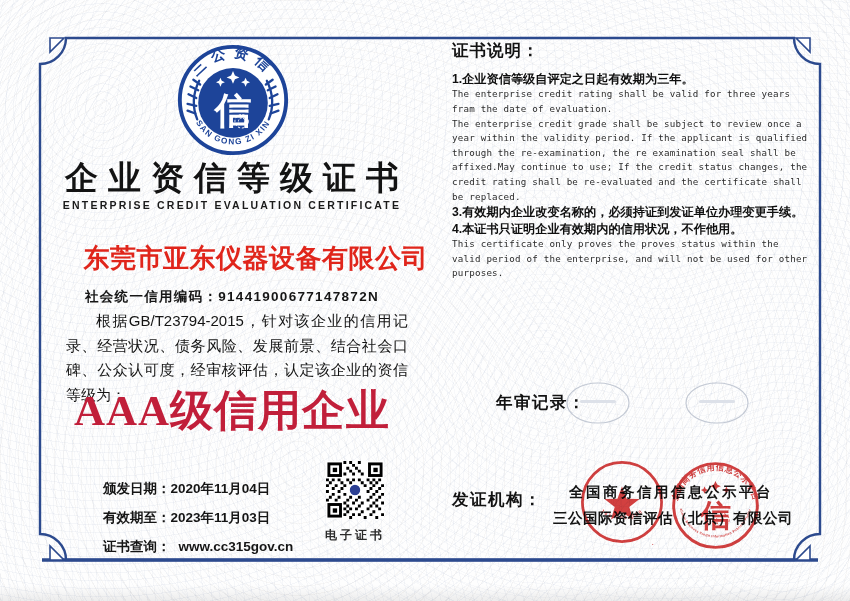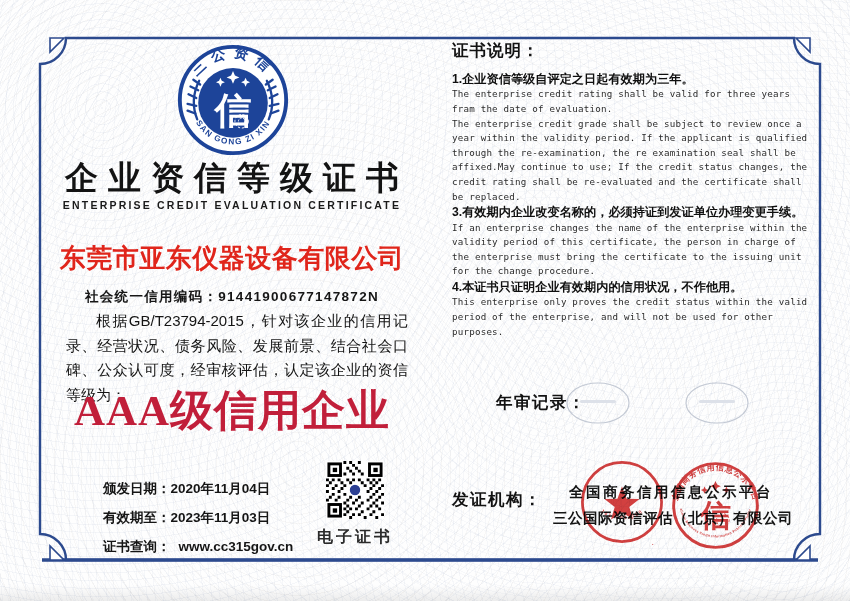--- a/index.html
+++ b/index.html
@@ -34,21 +34,21 @@
   }
   .title-en{
     left:46px;top:199px;width:372px;text-align:center;
     font-weight:700;font-size:10.5px;letter-spacing:2.2px;color:#1a1a1a;white-space:nowrap;
   }
   .code-line{
     left:46px;top:221px;width:372px;text-align:center;
     font-weight:700;font-size:13px;letter-spacing:1px;color:#161616;
   }
   .company{
-    left:36px;top:241px;width:392px;margin:0;text-align:center;
+    left:36px;top:241px;width:392px;margin:0;text-align:right;
     font-weight:700;font-size:26px;letter-spacing:.5px;color:#e0251b;white-space:nowrap;
   }
   .uscc-line{
     left:46px;top:288px;width:372px;text-align:center;
     font-weight:700;font-size:13.5px;letter-spacing:1.3px;color:#161616;white-space:nowrap;
   }
   .statement{
     left:66px;top:309px;width:342px;margin:0;
     font-weight:400;font-size:15px;line-height:24.5px;text-indent:2em;
     text-align:justify;color:#141414;
@@ -57,21 +57,21 @@
     left:46px;top:382px;width:372px;text-align:center;
     font-family:"Liberation Serif",serif;font-weight:900;font-size:43px;
     letter-spacing:1px;color:#c11f3a;white-space:nowrap;
   }
   .meta{left:103px;top:480px;width:240px;font-size:13.5px;font-weight:700;color:#151515;}
   .meta-row{margin:0 0 11px 0;white-space:nowrap;}
   .meta-row .gap{display:inline-block;width:8px;}
   .qr{left:326px;top:461px;width:58px;height:58px;}
   .qr-caption{
     left:308px;top:527px;width:94px;text-align:center;
-    font-family:"Liberation Serif",serif;font-size:16px;letter-spacing:3px;
+    font-family:"Liberation Serif",serif;font-size:12px;letter-spacing:3px;
     font-weight:600;color:#2b2b2b;white-space:nowrap;
   }
   
   .notes-heading{left:452px;top:40px;margin:0;font-size:16.5px;font-weight:800;letter-spacing:1px;color:#121212;}
   .notes{left:452px;top:71px;width:356px;height:316px;overflow:hidden;}
   .note p{margin:0;}
   .note .zh{font-size:12.2px;line-height:16.4px;font-weight:700;color:#0f0f0f;}
   .note .en{font-family:"DejaVu Sans Mono",monospace;font-size:9.2px;line-height:14.6px;letter-spacing:.2px;color:#2b2b2b;}
   .annual-label{left:452px;top:392px;font-size:16.5px;font-weight:800;letter-spacing:1.5px;color:#121212;margin-left:44px;}
   .annual-stamps{left:540px;top:374px;width:240px;height:60px;}
@@ -192,25 +192,24 @@
   <div class="abs notes">
     <div class="note">
       <p class="zh">1.企业资信等级自评定之日起有效期为三年。</p>
       <p class="en">The enterprise credit rating shall be valid for three years fram the date of evaluation.</p>
     </div>
     <div class="note">
       <p class="en">The enterprise credit grade shall be subject to review once a year within the validity period. If the applicant is qualified through the re-examination, the re examination seal shall be affixed.May continue to use; If the credit status changes, the credit rating shall be re-evaluated and the certificate shall be replaced.</p>
     </div>
     <div class="note">
       <p class="zh">3.有效期内企业改变名称的，必须持证到发证单位办理变更手续。</p>
-      <p class="en">If an enterprise changes the name of the enterprise within the validity period of this certificate, the person in charge of the enterprise must bring the certificate to the issuing unit for the change procedure.</p>
     </div>
     <div class="note">
       <p class="zh">4.本证书只证明企业有效期内的信用状况，不作他用。</p>
-      <p class="en">This enterprise only proves the credit status within the valid period of the enterprise, and will not be used for other purposes.</p>
+      <p class="en">This certificate only proves the proves status within the valid period of the enterprise, and will not be used for other purposes.</p>
     </div>
 
   </div>
 
   <div class="abs annual-label">年审记录：</div>
   <svg class="abs annual-stamps" viewBox="0 0 240 60">
     <ellipse cx="58" cy="29" rx="31" ry="20" fill="none" stroke="#c3c9d4" stroke-width="1.2"></ellipse>
     <rect x="40" y="26" width="36" height="3" rx="1.5" fill="#dde1e9"></rect>
     <ellipse cx="177" cy="29" rx="31" ry="20" fill="none" stroke="#c3c9d4" stroke-width="1.2"></ellipse>
     <rect x="159" y="26" width="36" height="3" rx="1.5" fill="#dde1e9"></rect>

